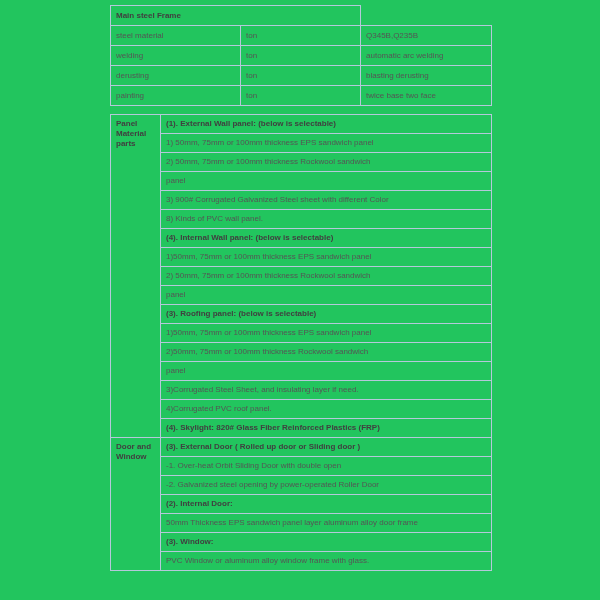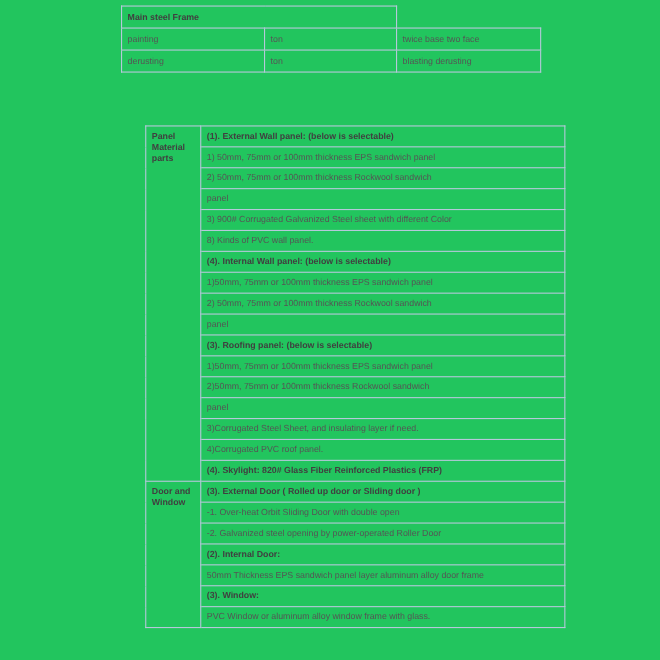--- a/index.html
+++ b/index.html
@@ -15,21 +15,21 @@
     background: #22c55e;
     overflow: hidden;
   }
   table {
     border-collapse: collapse;
     table-layout: fixed;
     position: absolute;
     left: 110px;
   }
   .t1 { top: 5px;   width: 381px; }
-  .t2 { top: 114px; width: 381px; margin-left: 22px; }
+  .t2 { top: 114px; width: 381px; }
   td {
     border: 1px solid #b5c8da;
     font-size: 8px;
     color: #555555;
     padding: 2px 5px;
     line-height: 1.25;
     vertical-align: middle;
     overflow: hidden;
     white-space: nowrap;
   }
@@ -55,28 +55,38 @@
         <col style="width:130px">
         <col style="width:120px">
         <col style="width:131px">
       </colgroup>
     <tbody>
         <tr>
       <td colspan="2" class="b">Main steel Frame</td>
       <td class="noborder"></td>
     </tr>
     <tr>
-      <td>painting</td>
+      <td>steel material</td>
       <td>ton</td>
-      <td>twice base two face</td>
+      <td>Q345B,Q235B</td>
+    </tr>
+    <tr>
+      <td>welding</td>
+      <td>ton</td>
+      <td>automatic arc welding</td>
     </tr>
     <tr>
       <td>derusting</td>
       <td>ton</td>
       <td>blasting derusting</td>
+    </tr>
+    <tr>
+      <td>painting</td>
+      <td>ton</td>
+      <td>twice base two face</td>
     </tr>
   </tbody>
     </table>
 
   <table class="t2">
     <colgroup>
         <col style="width:50px">
         <col style="width:331px">
       </colgroup>
 

